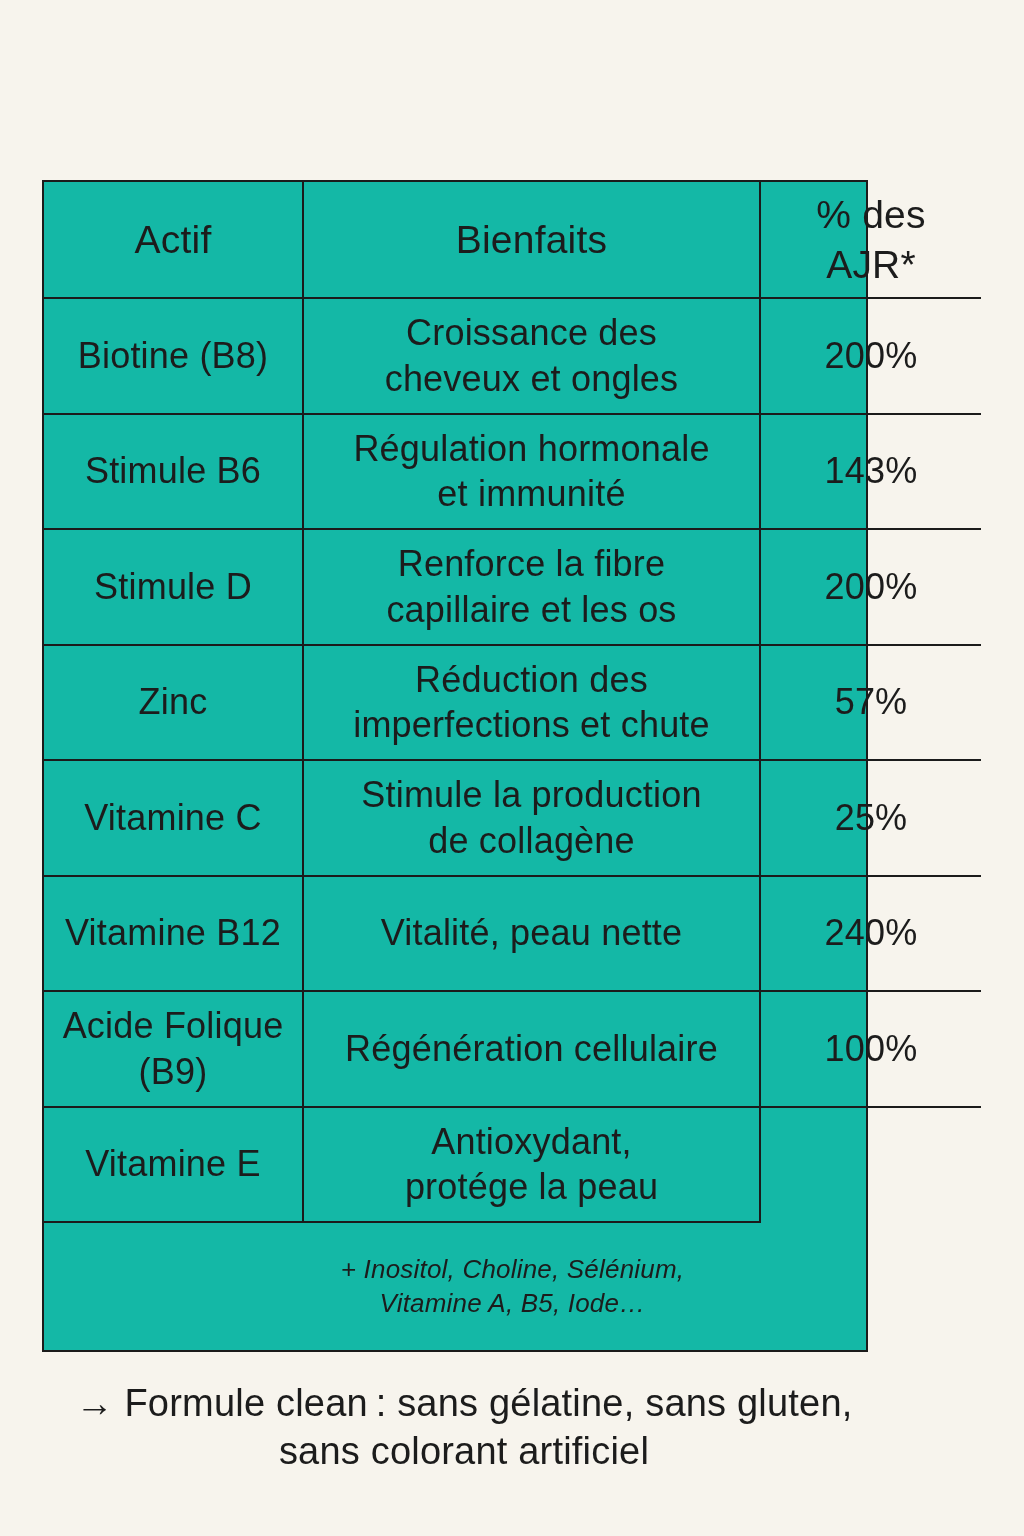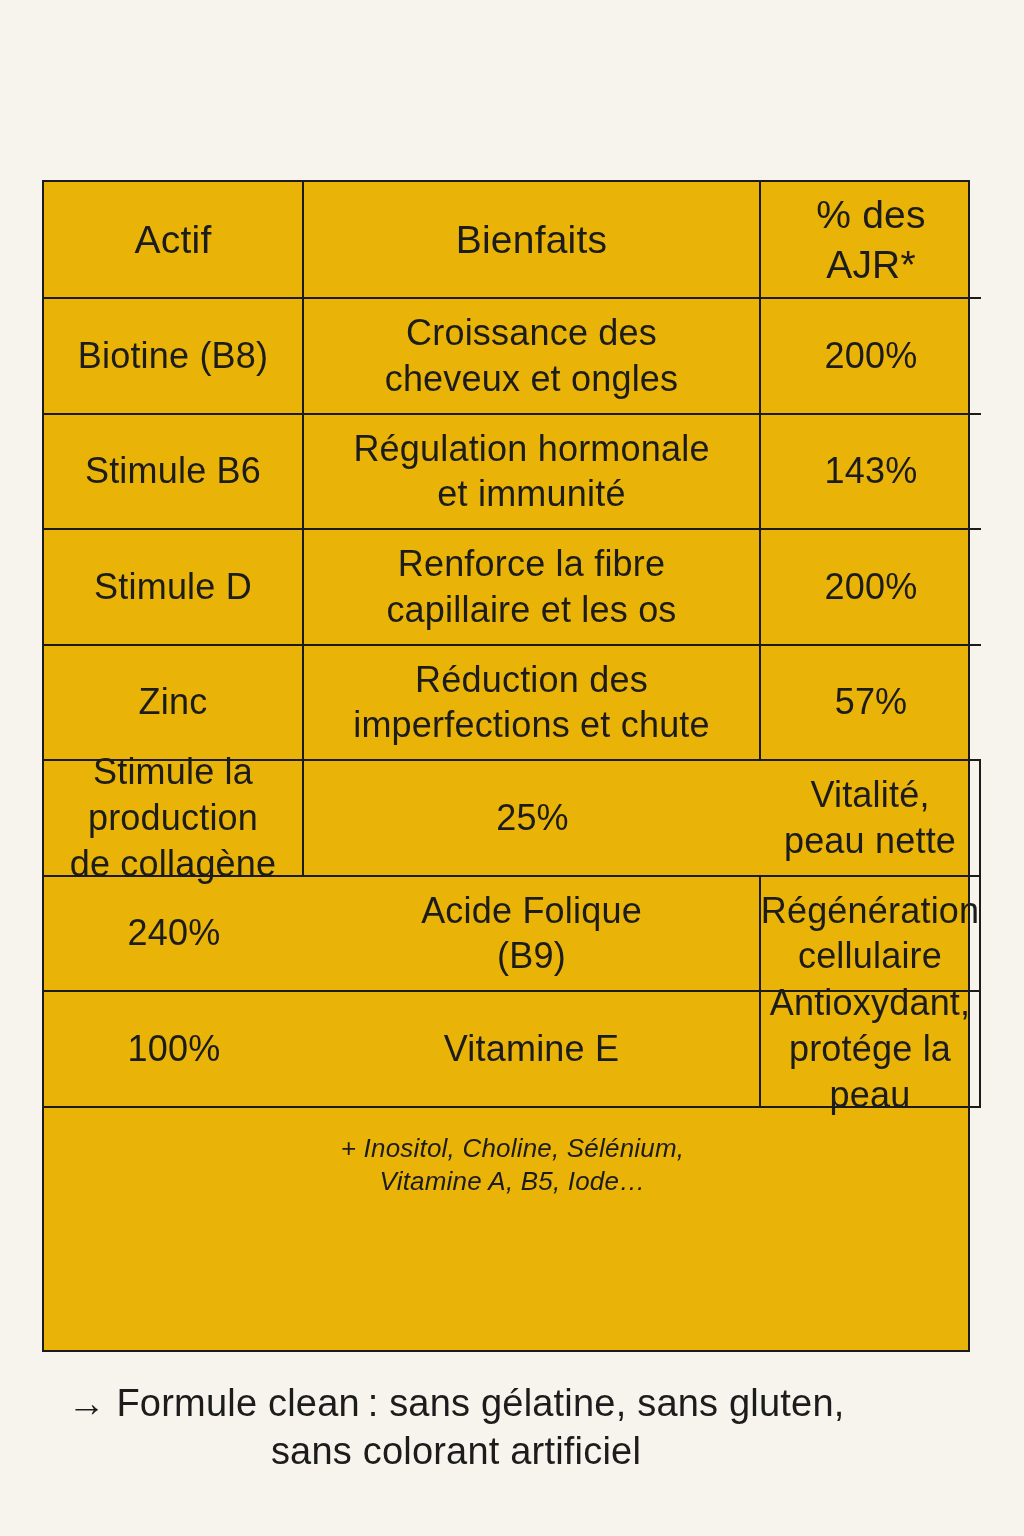--- a/index.html
+++ b/index.html
@@ -18,28 +18,28 @@
       position: relative;
       width: 1024px;
       height: 1536px;
       overflow: hidden;
       background: #f7f4ed;
     }
     .tbl {
       position: absolute;
       left: 42px;
       top: 180px;
-      width: 928px;
+      width: 826px;
       height: 1172px;
       box-sizing: border-box;
       border: 2px solid #1b1b1b;
       display: grid;
       grid-template-columns: 260px 457px 220px;
       grid-template-rows: 117px repeat(8, 115.5px) 1fr;
-      background: #eab308;
+      background: #14b8a6;
     }
     .cell {
       display: flex;
       align-items: center;
       justify-content: center;
       text-align: center;
       white-space: pre-line;
       font-size: 36px;
       line-height: 1.27;
       letter-spacing: 0.2px;
@@ -63,20 +63,21 @@
     }
     .footnote {
       position: absolute;
       left: 0;
       top: 1380px;
       width: 912px;
       text-align: center;
       font-size: 38px;
       line-height: 1.26;
       letter-spacing: 0.2px;
+      padding-left: 8px;
     }
     .footnote .txt {
       white-space: pre-line;
     }
   </style>
 </head>
 <body>
 
 <div class="stage">
 
@@ -100,24 +101,26 @@
     <div class="cell">Stimule D</div>
     <div class="cell">Renforce la fibre
 capillaire et les os</div>
     <div class="cell last-col">200%</div>
 
     <div class="cell">Zinc</div>
     <div class="cell">Réduction des
 imperfections et chute</div>
     <div class="cell last-col">57%</div>
 
+    <div class="cell">Vitamine C</div>
     <div class="cell">Stimule la production
 de collagène</div>
     <div class="cell last-col">25%</div>
 
+    <div class="cell">Vitamine B12</div>
     <div class="cell">Vitalité, peau nette</div>
     <div class="cell last-col">240%</div>
 
     <div class="cell">Acide Folique
 (B9)</div>
     <div class="cell">Régénération cellulaire</div>
     <div class="cell last-col">100%</div>
 
     <div class="cell">Vitamine E</div>
     <div class="cell">Antioxydant,

